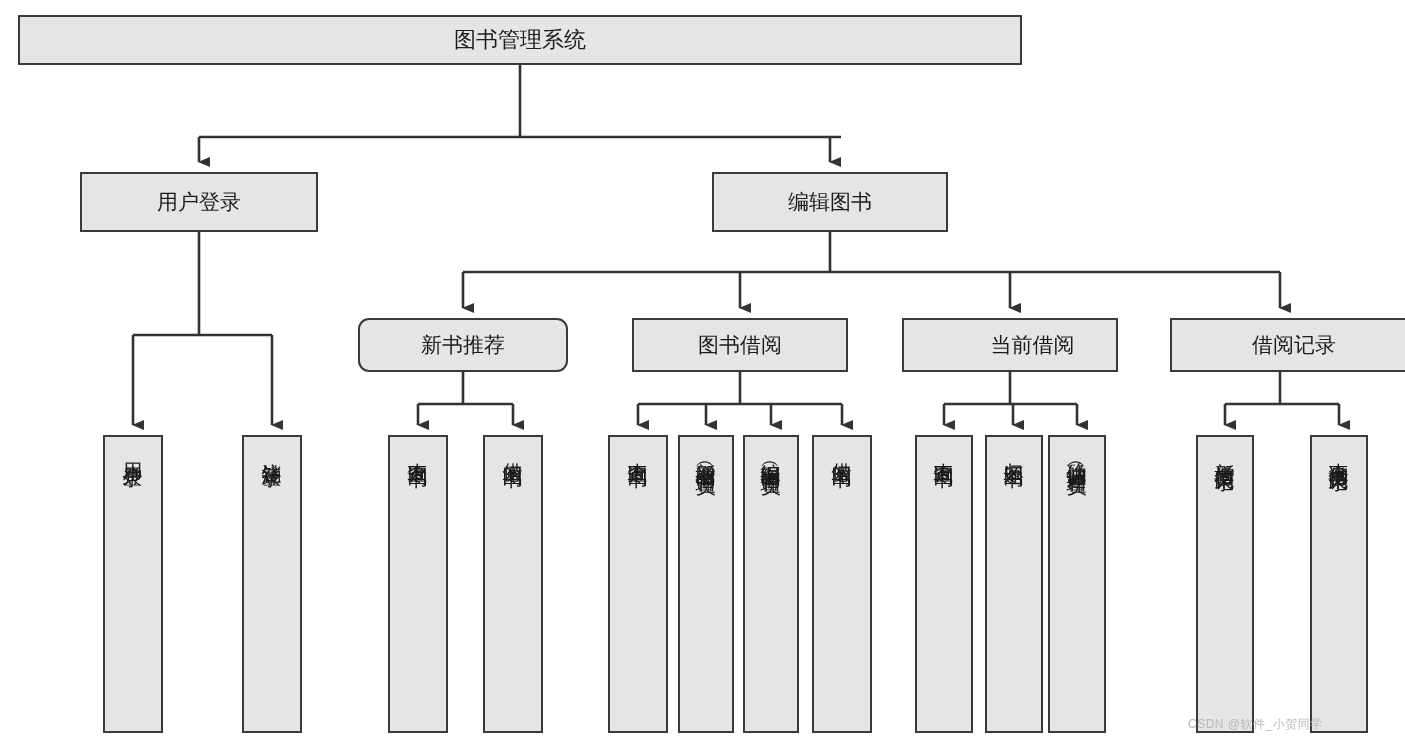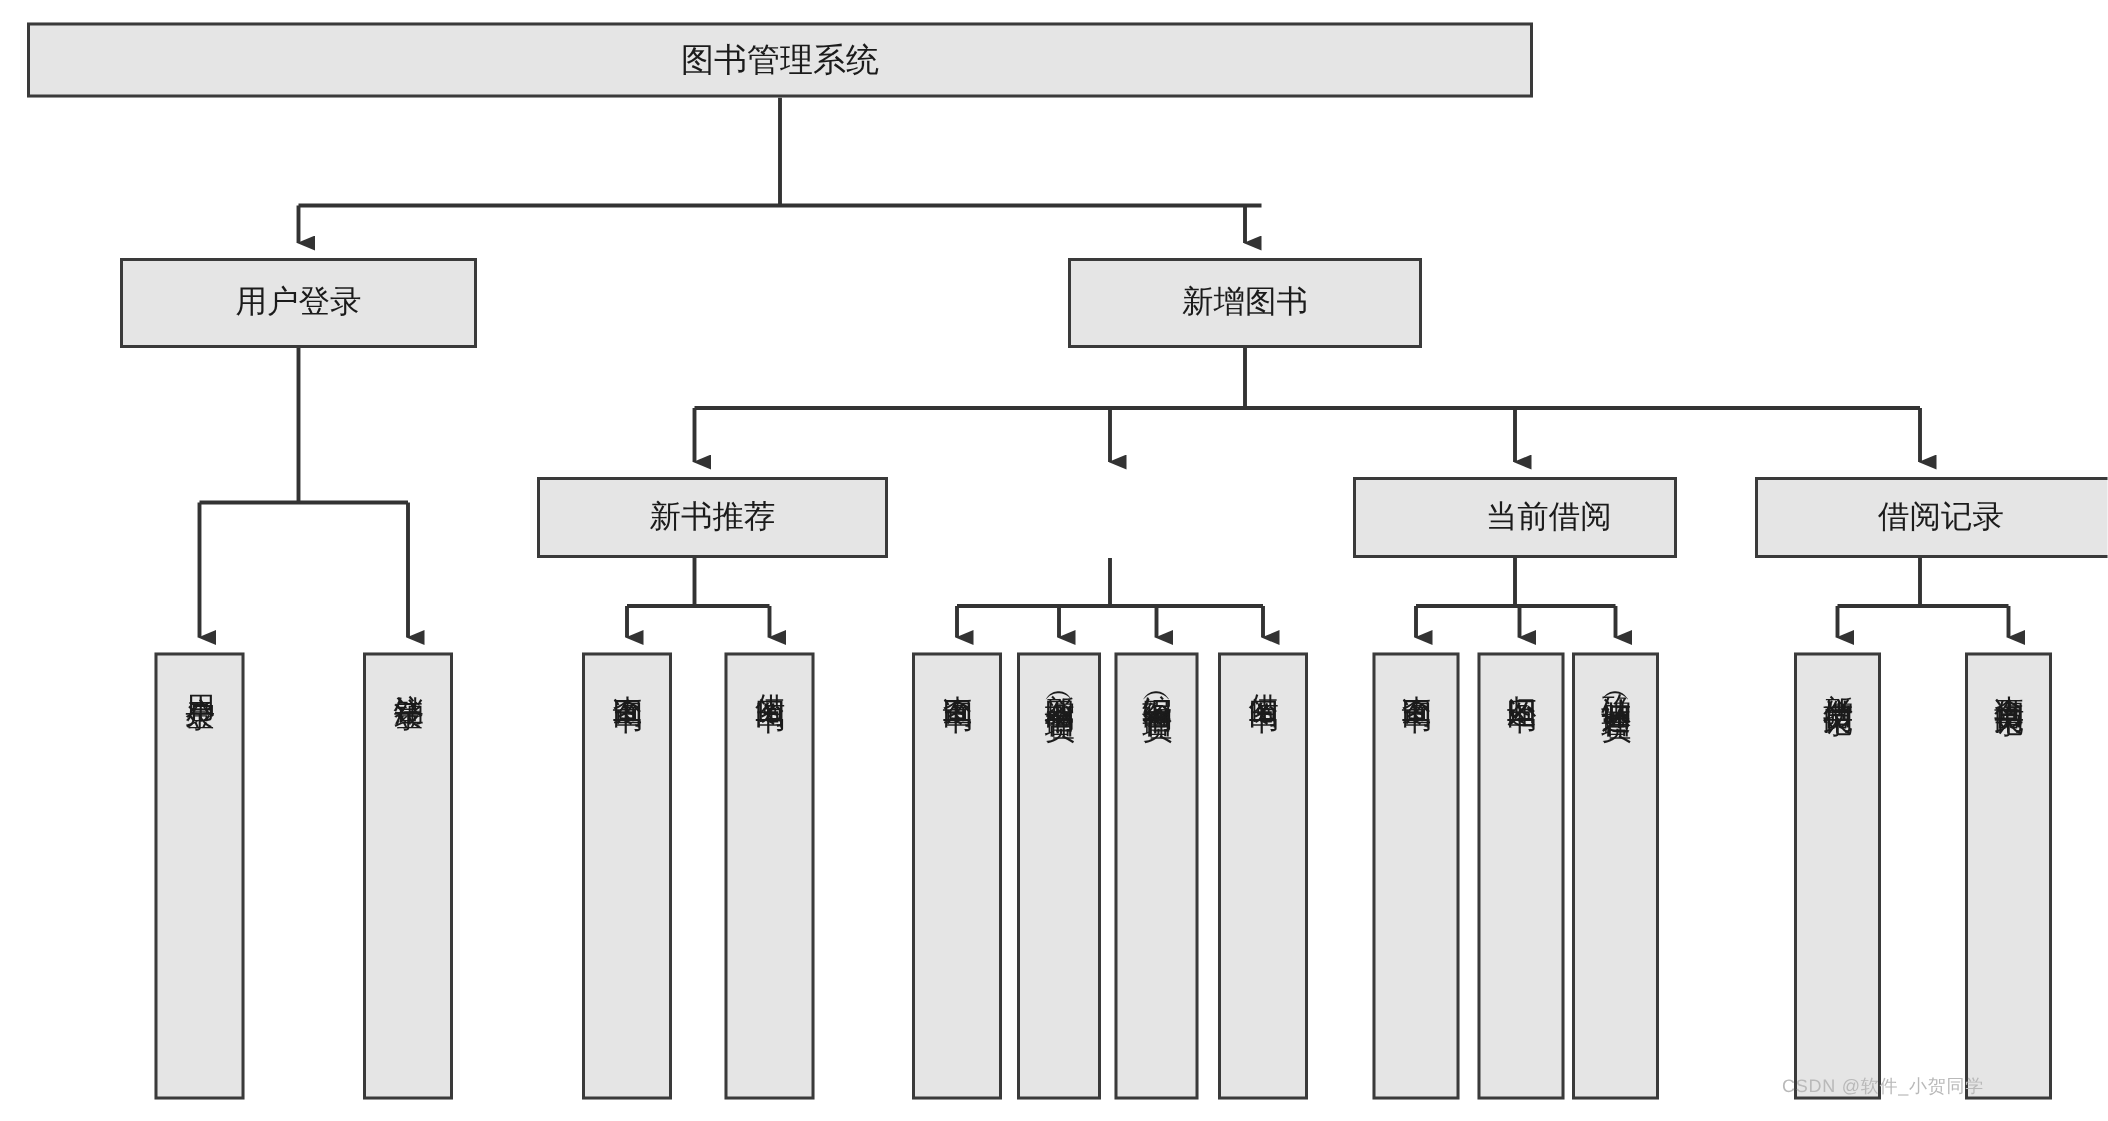--- a/index.html
+++ b/index.html
@@ -110,25 +110,28 @@
   </svg>
 
   <div class="node root h" style="left:18px;top:15px;width:1004px;height:50px;">
     <span class="lbl">图书管理系统</span>
   </div>
 
   <div class="node h" style="left:80px;top:172px;width:238px;height:60px;">
     <span class="lbl">用户登录</span>
   </div>
   <div class="node h" style="left:712px;top:172px;width:236px;height:60px;">
-    <span class="lbl">新增图书</span>
+    <span class="lbl">编辑图书</span>
   </div>
 
-  <div class="node h" style="left:358px;top:318px;width:234px;height:54px;">
+  <div class="node h" style="left:358px;top:318px;width:210px;height:54px;border-radius:11px;">
     <span class="lbl">新书推荐</span>
+  </div>
+  <div class="node h" style="left:632px;top:318px;width:216px;height:54px;">
+    <span class="lbl">图书借阅</span>
   </div>
   <div class="node h" style="left:902px;top:318px;width:216px;height:54px;padding-left:45px;">
     <span class="lbl">当前借阅</span>
   </div>
   <div class="node h" style="left:1170px;top:318px;width:248px;height:54px;">
     <span class="lbl">借阅记录</span>
   </div>
 
   <div class="node v" style="left:103px;top:435px;width:60px;height:298px;">
     <span class="lbl">用户登录</span>

